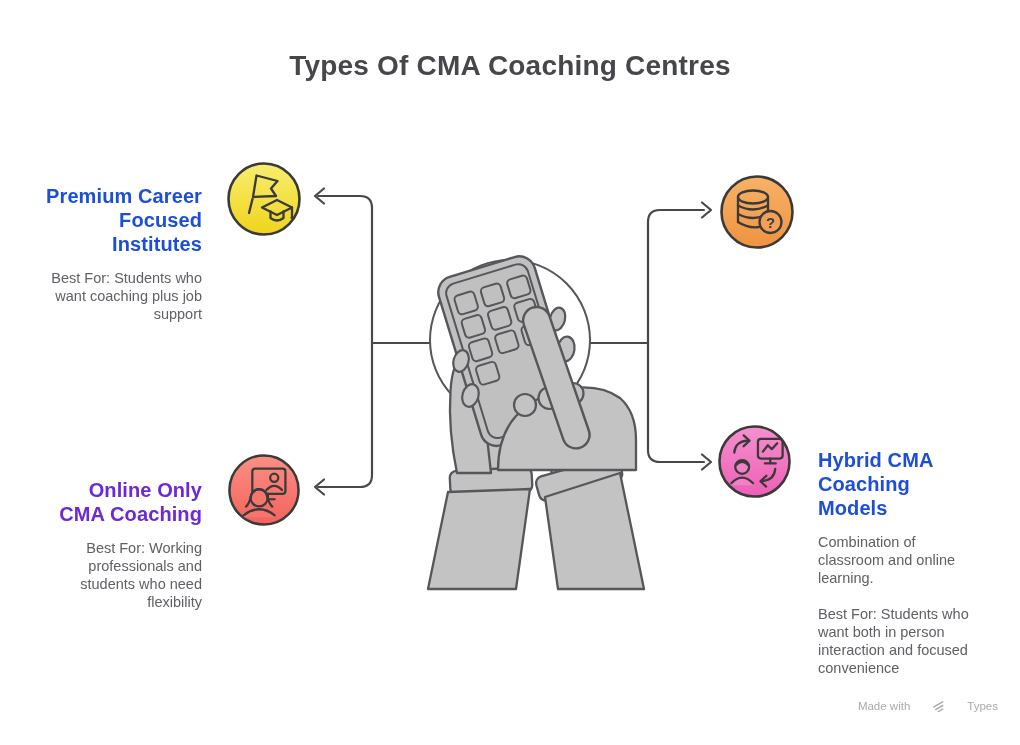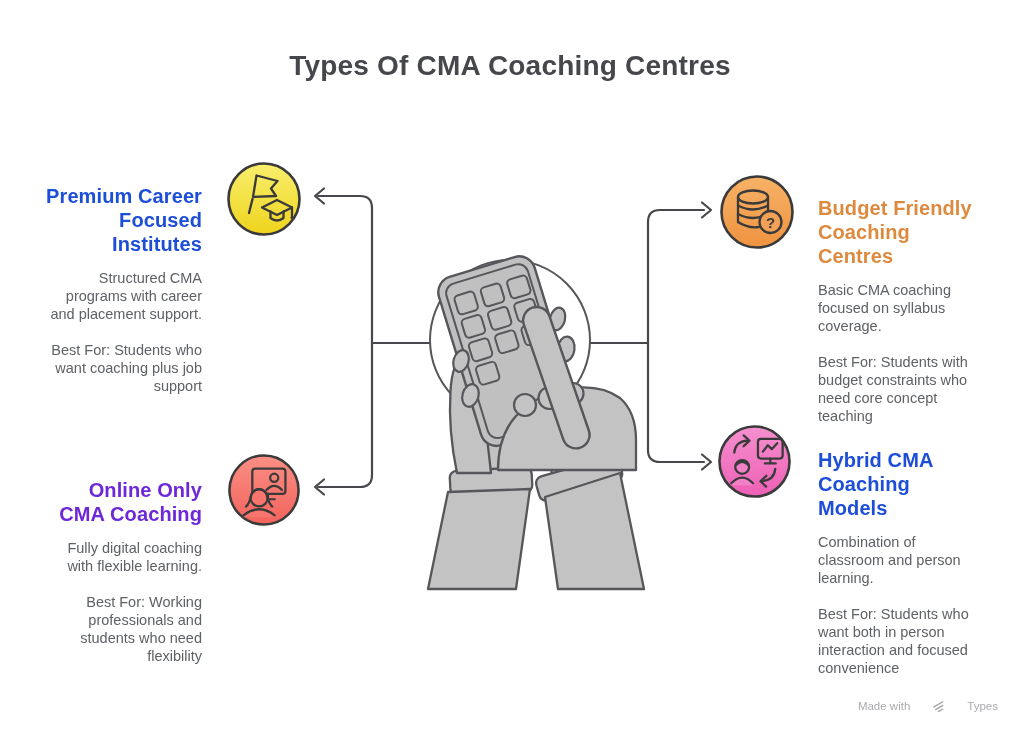--- a/index.html
+++ b/index.html
@@ -181,39 +181,32 @@
       <path d="M14.5,60 Q25.5,48.5 36.5,60"></path>
       <path d="M17.5,29 Q18.5,17.5 31,16.8"></path>
       <path d="M27,11.5 L33,17 L27,22.5"></path>
       <path d="M59,45.5 Q58,57 45.5,57.8"></path>
       <path d="M50,52.5 L44,58 L49.8,63.4"></path>
     </g>
   </svg>
 
   <div class="panel left" id="panel-premium">
     <h2 class="heading" style="color: #1d4ed8;">Premium Career Focused Institutes</h2>
-    <p class="body">Structured CMA programs with career and placement support.</p>
     <p class="body">Best For: Students who want coaching plus job support</p>
   </div>
 
   <div class="panel left" id="panel-online">
     <h2 class="heading" style="color: #6d28d9;">Online Only CMA Coaching</h2>
-    <p class="body">Fully digital coaching with flexible learning.</p>
     <p class="body">Best For: Working professionals and students who need flexibility</p>
   </div>
 
-  <div class="panel right" id="panel-budget">
-    <h2 class="heading" style="color: rgb(221, 138, 62);">Budget Friendly Coaching Centres</h2>
-    <p class="body">Basic CMA coaching focused on syllabus coverage.</p>
-    <p class="body">Best For: Students with budget constraints who need core concept teaching</p>
-  </div>
 
   <div class="panel right" id="panel-hybrid">
     <h2 class="heading" style="color: #1d4ed8;">Hybrid CMA Coaching Models</h2>
-    <p class="body">Combination of classroom and person learning.</p>
+    <p class="body">Combination of classroom and online learning.</p>
     <p class="body">Best For: Students who want both in person interaction and focused convenience</p>
   </div>
 
   <div class="watermark">
     <span>Made with</span>
     <svg width="13" height="13" viewBox="0 0 14 14">
       <g fill="none" stroke="#ABABAF" stroke-width="1.6" stroke-linecap="round">
         <path d="M2,8.5 L11.5,3"></path>
           <path d="M4,11.5 L11.5,7"></path>
           <path d="M7,13.5 L11.5,11"></path>

